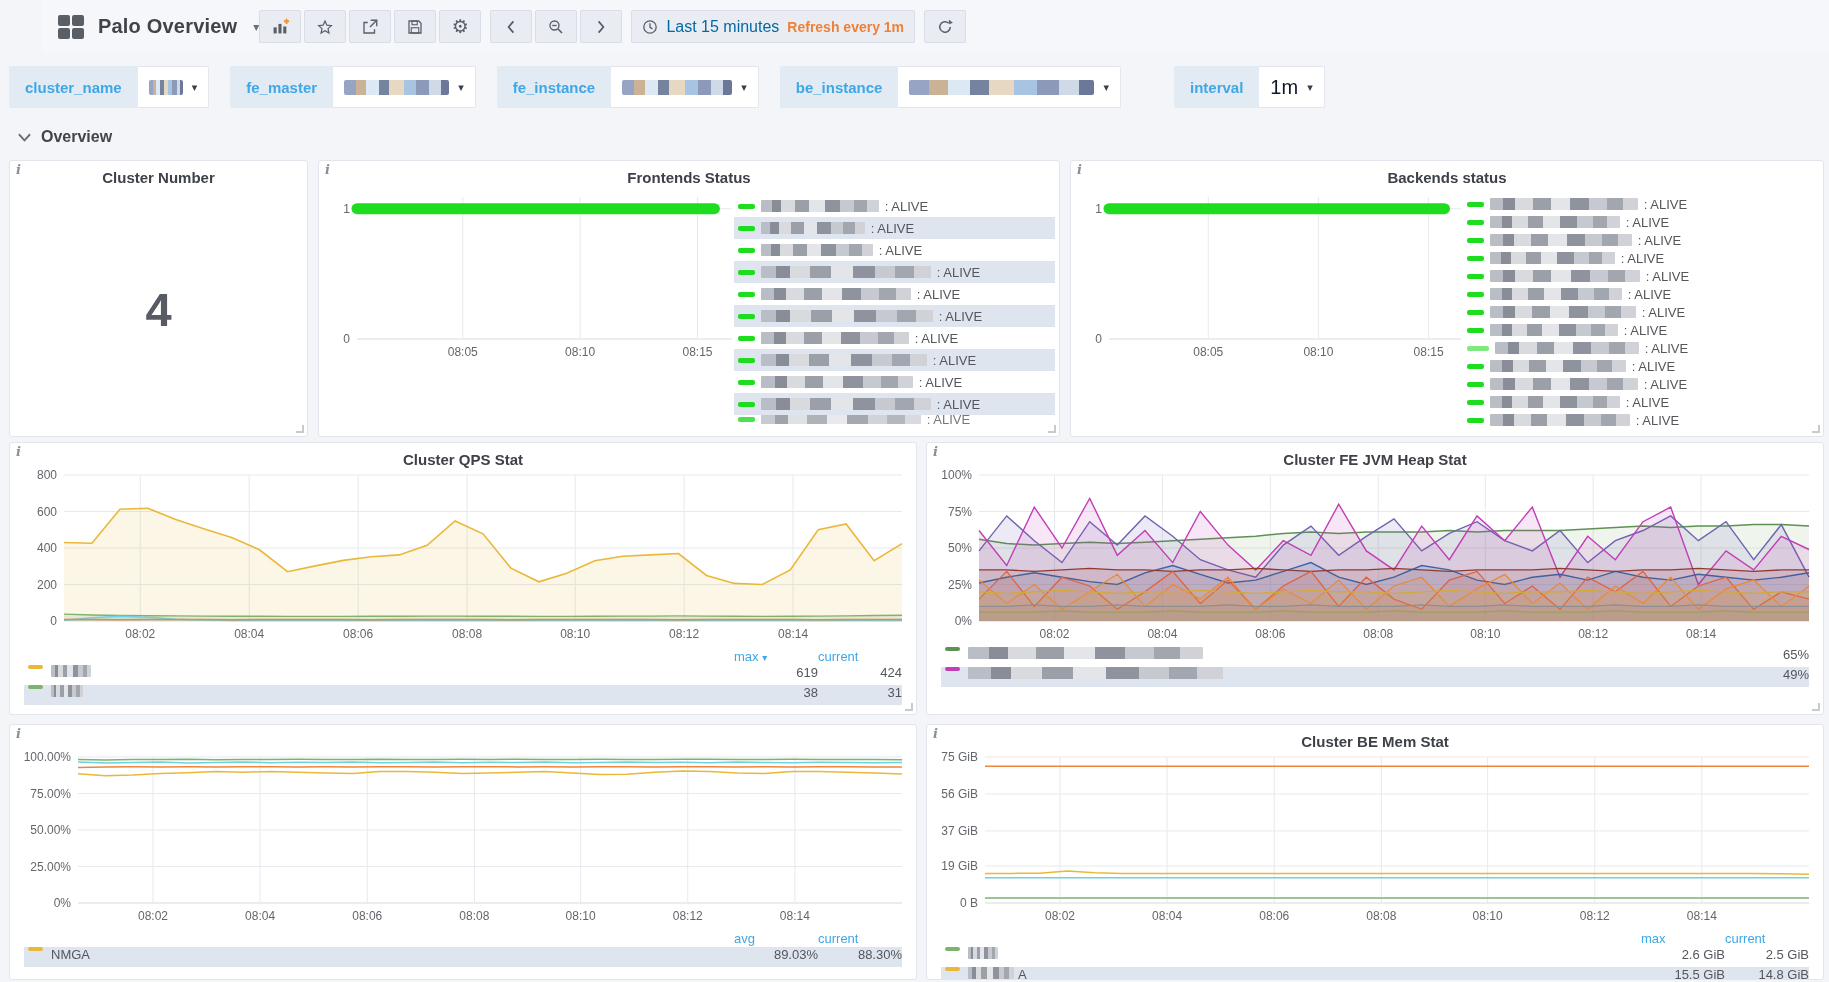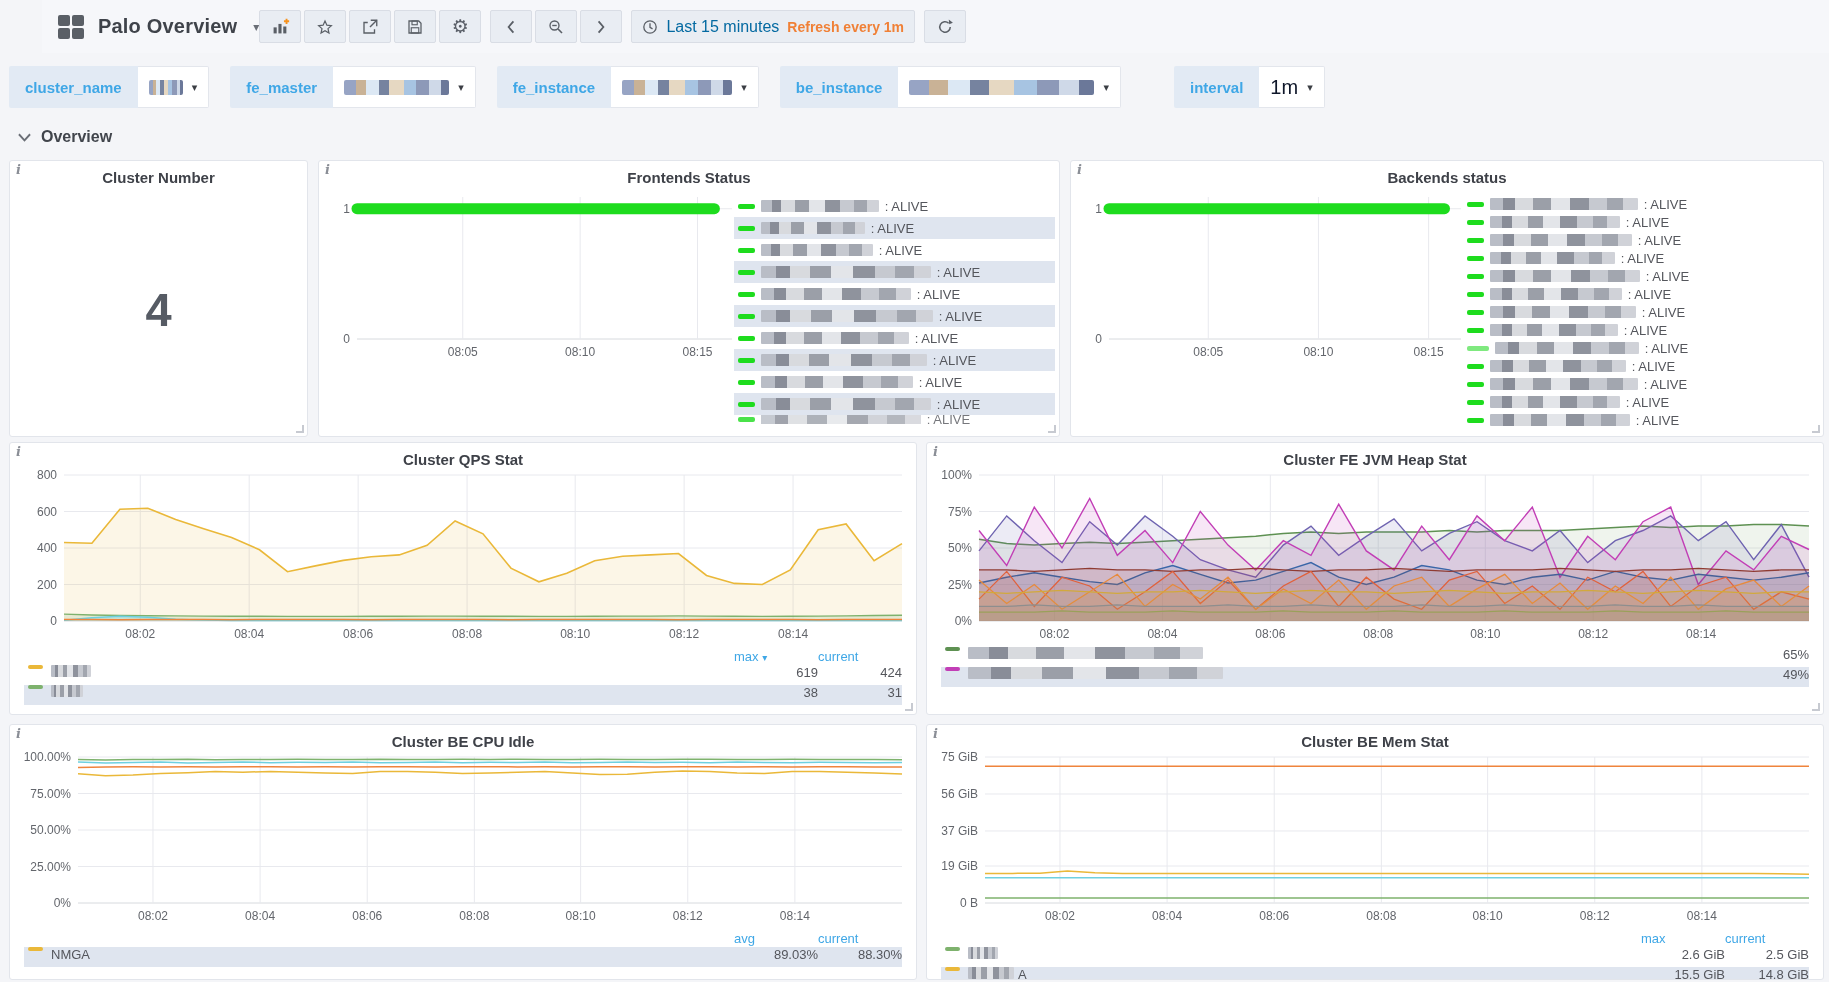--- a/index.html
+++ b/index.html
@@ -495,21 +495,20 @@
       <span class="lg-vals">
           <span>49%</span>
         </span>
     </div>
   </div>
   <span class="resize-handle"></span>
 </section>
 
 <section class="panel" style="left:9px;top:724px;width:908px;height:256px">
   <span class="info-i">i</span>
-  <h2>Cluster BE CPU Idle</h2>
   <div class="chart"><svg width="894" height="174">
         <line x1="62" y1="6" x2="886" y2="6" stroke="#e8e9ee"></line>
         <text x="55" y="10" text-anchor="end">100.00%</text>
         <line x1="62" y1="42.5" x2="886" y2="42.5" stroke="#e8e9ee"></line>
         <text x="55" y="46.5" text-anchor="end">75.00%</text>
         <line x1="62" y1="79" x2="886" y2="79" stroke="#e8e9ee"></line>
         <text x="55" y="83" text-anchor="end">50.00%</text>
         <line x1="62" y1="115.5" x2="886" y2="115.5" stroke="#e8e9ee"></line>
         <text x="55" y="119.5" text-anchor="end">25.00%</text>
         <line x1="62" y1="152" x2="886" y2="152" stroke="#d7dade"></line>

